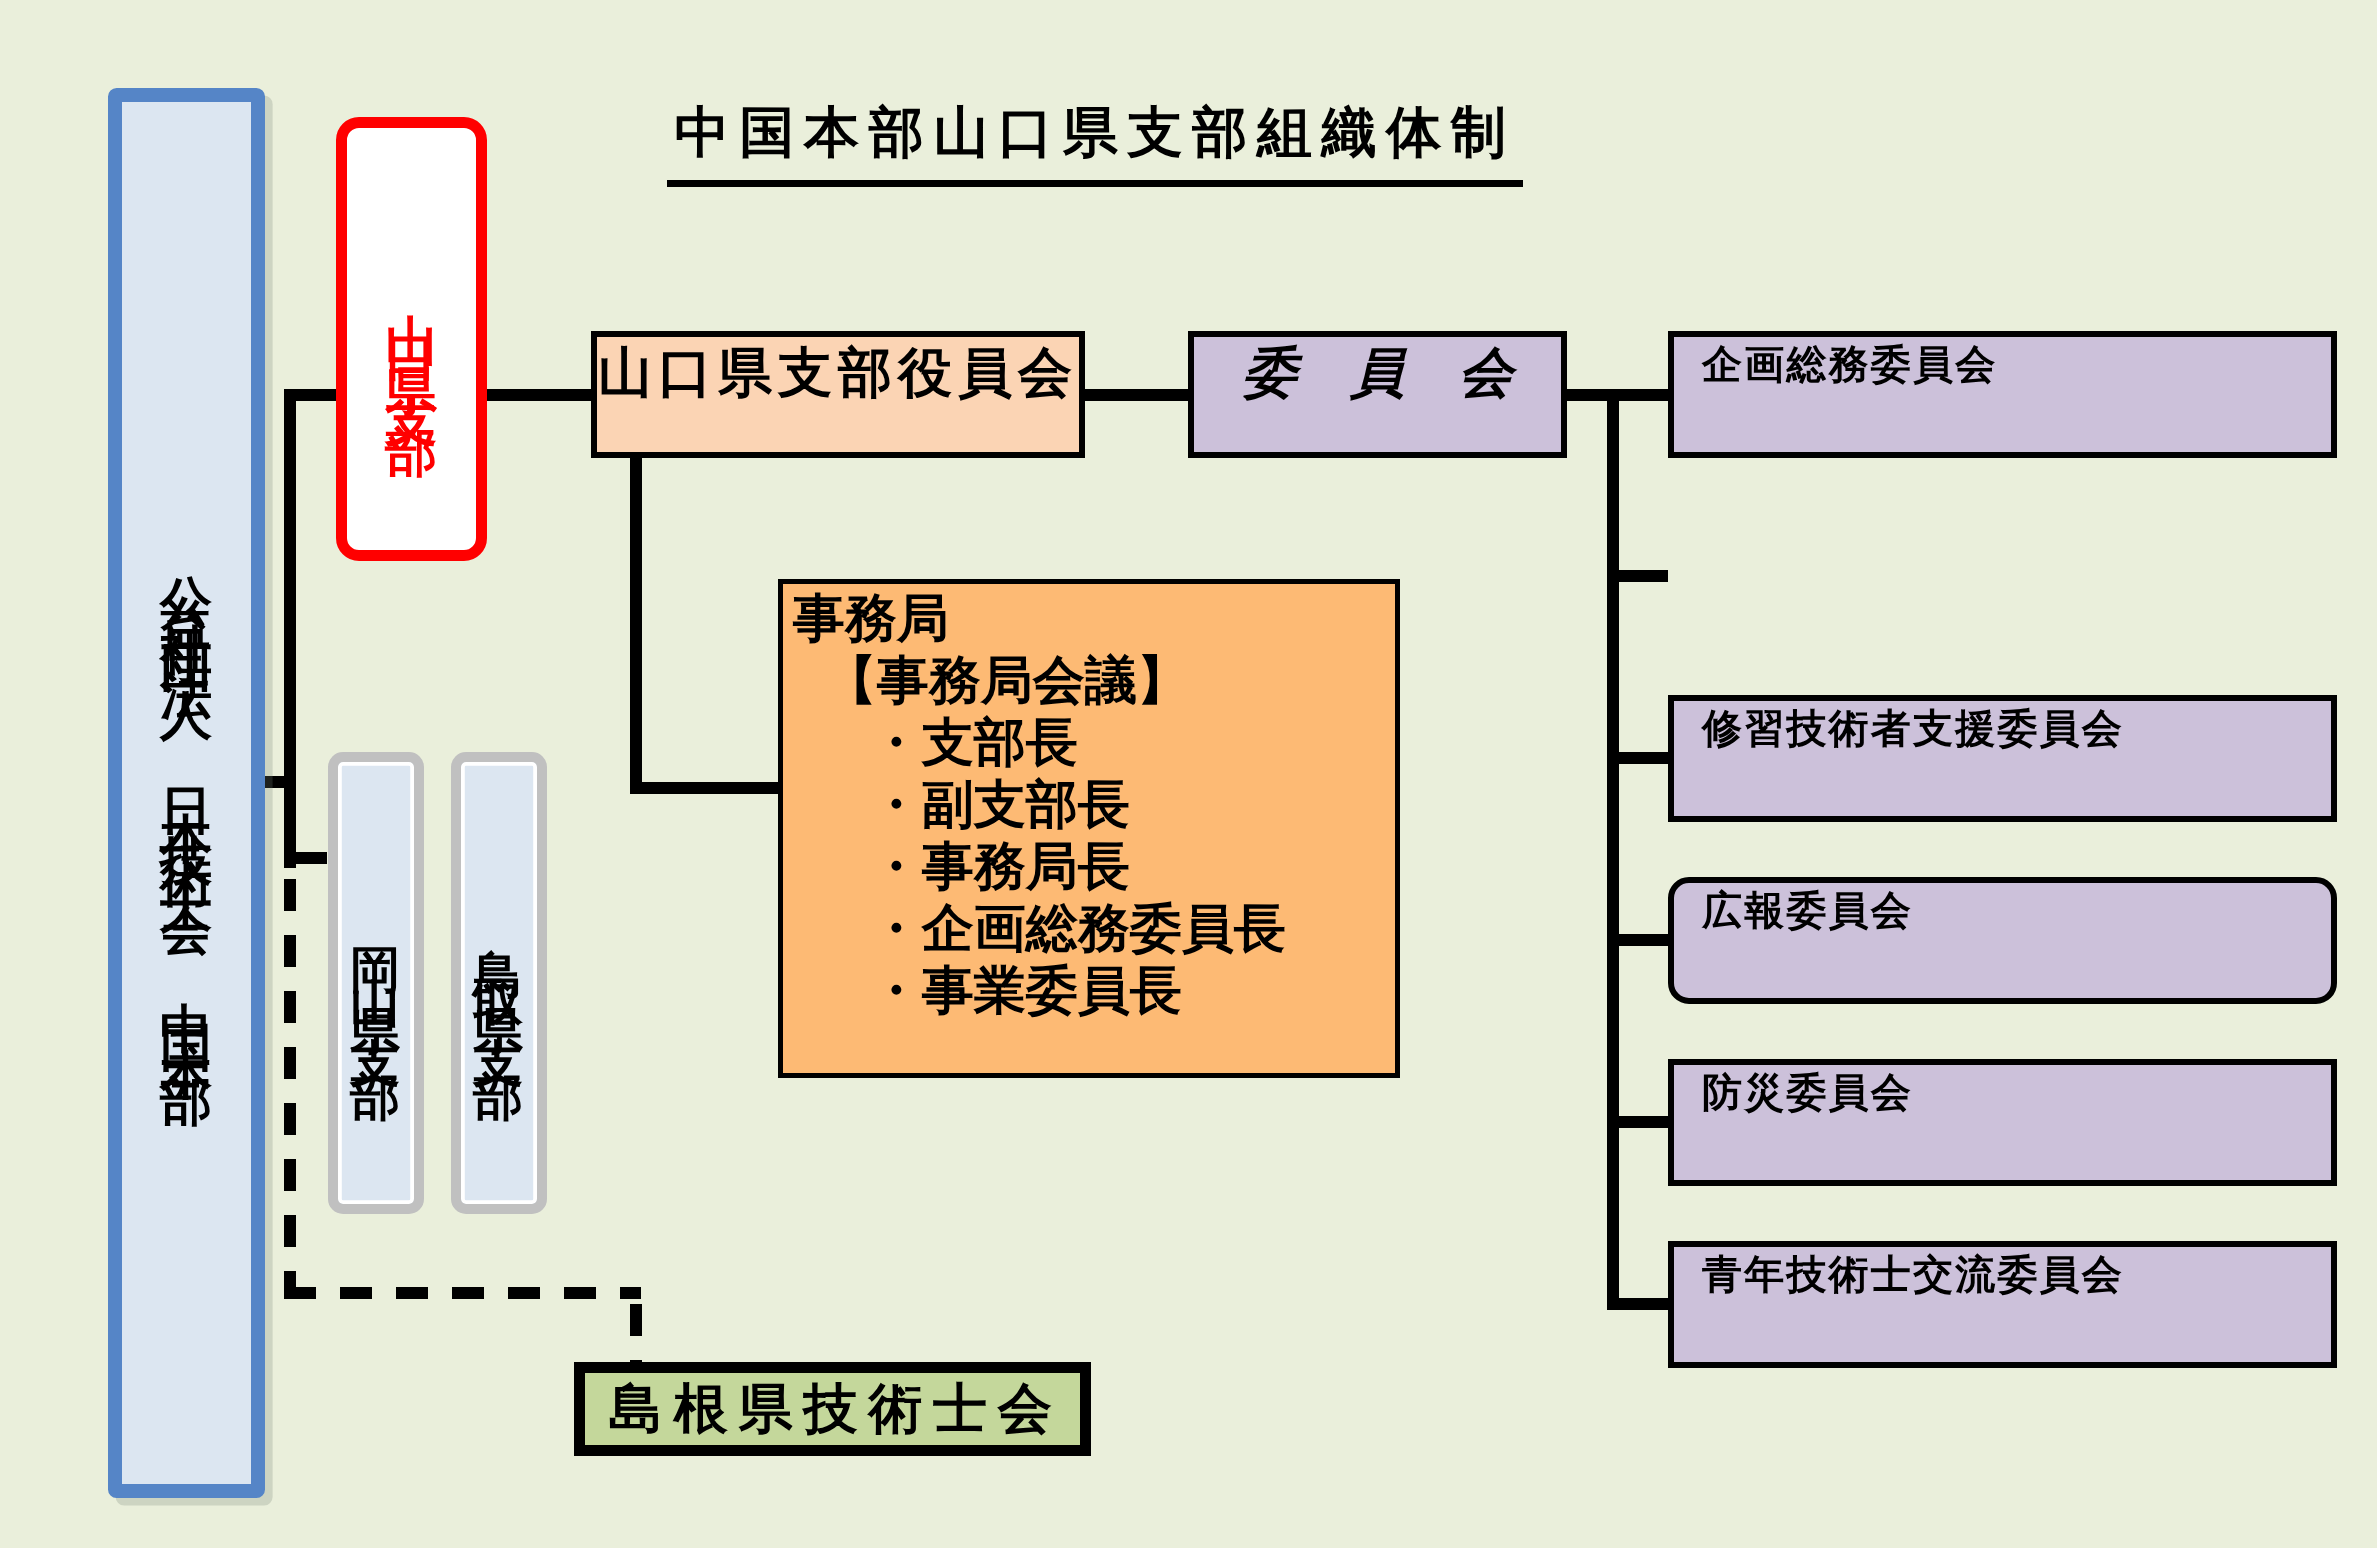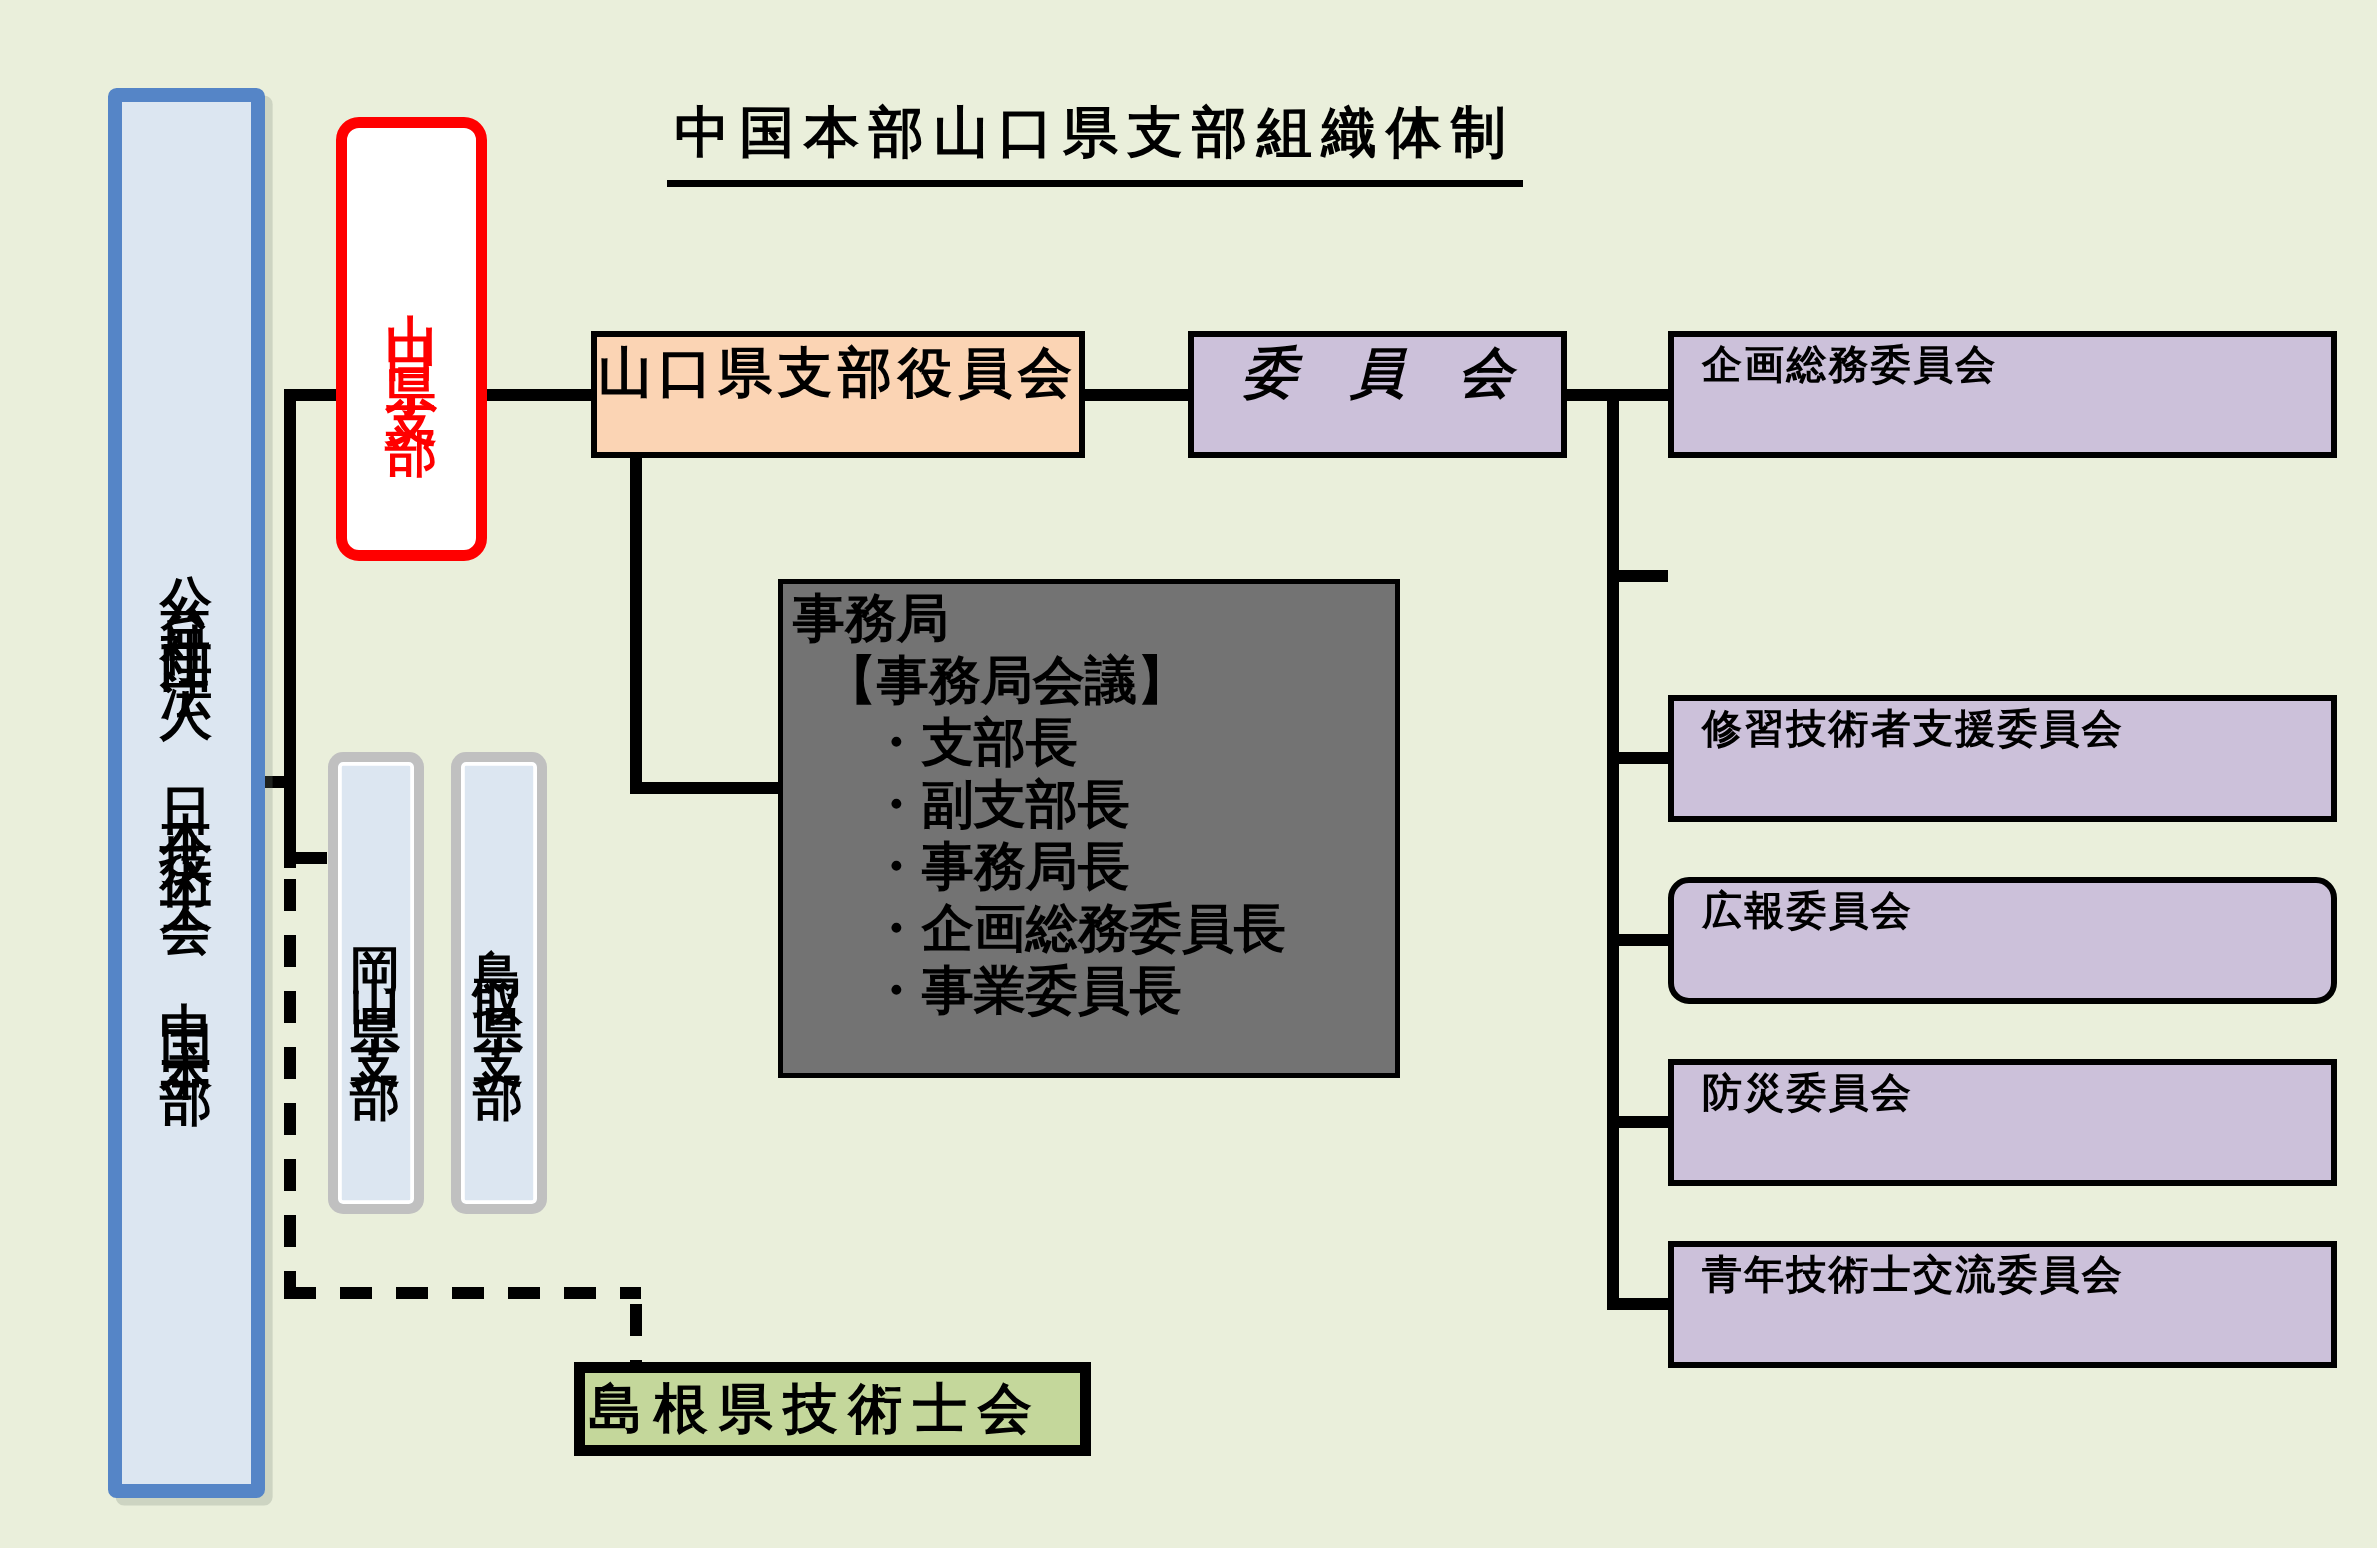--- a/index.html
+++ b/index.html
@@ -80,21 +80,21 @@
     background:#ccc1da;
     border:6px solid #000;
     padding-left:28px;
     font-size:40px;letter-spacing:2.2px;
     white-space:nowrap;
   }
 
   
   .secretariat{
     left:778px;top:579px;width:622px;height:499px;
-    background:#737373;
+    background:#fdba74;
     border:5.4px solid #000;
     font-size:52px;
     line-height:62px;
     padding:3.2px 0 0 9.7px;
     white-space:nowrap;
   }
   .secretariat .indent1{margin-left:32px;}
   .secretariat .indent2{margin-left:77px;}
 
   
@@ -107,21 +107,21 @@
   }
   .graybox .vtext{font-size:50px;letter-spacing:30px;}
   .okayama{left:328px;}
   .tottori{left:451px;}
 
   
   .shimane{
     left:574px;top:1362px;width:517px;height:94px;
     background:#c4d79b;
     border:11.3px solid #000;
-    padding-left:4px;
+    padding-left:24px;
     font-size:54px;letter-spacing:10.8px;
     white-space:nowrap;
   }
 
   
   .line{background:#000;}
   .hdash{
     background:repeating-linear-gradient(90deg,#000 0 32px,transparent 32px 56px);
   }
   .vdash{

